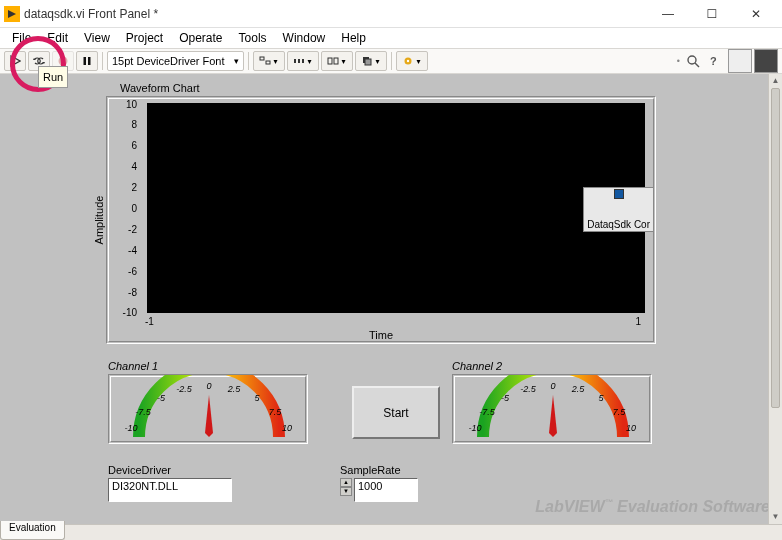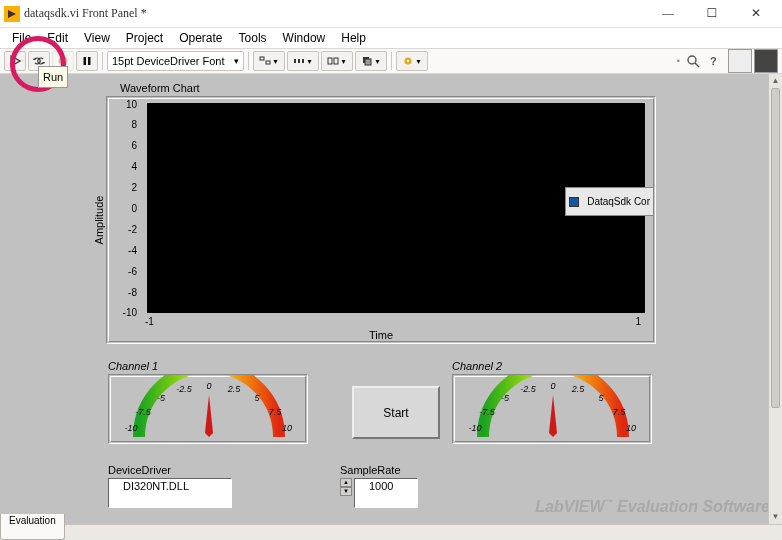--- a/index.html
+++ b/index.html
@@ -8,21 +8,21 @@
     font-family: Tahoma, Verdana, sans-serif;
     font-size: 11px;
     color: #000;
     background: #fff;
     overflow: hidden;
     position: relative;
   }
   
   .titlebar {
     height: 28px; background: #fff; display: flex; align-items: center;
-    padding: 4px 4px; border-bottom: 1px solid #e0e0e0; font-family: Liberation Serif, serif;
+    padding: 4px 4px; border-bottom: 1px solid #e0e0e0;
   }
   .titlebar .app-icon {
     width:16px; height:16px; background:#ffb000;
     display:flex; align-items:center; justify-content:center; margin-right:4px;
   }
   .titlebar .app-icon svg{width:10px;height:10px}
   .titlebar .title { flex:1; font-size:12px; color:#333; }
   .win-btns { display:flex; gap:0; }
   .win-btn {
     width:44px; height:28px; display:flex; align-items:center; justify-content:center;
@@ -106,22 +106,22 @@
   }
   .wf-ytick{position:absolute; right:516px; font-size:10px; text-align:right; width:20px}
   .wf-xtick{position:absolute; bottom:14px; font-size:10px}
   .wf-ylabel{
     position:absolute; left:-34px; top:50%; transform:translateY(-50%) rotate(-90deg);
     transform-origin:center; font-size:11px;
   }
   .wf-xlabel{position:absolute;left:50%;bottom:0;transform:translateX(-50%);font-size:11px}
   .legend-box{
     position:absolute; right:-1px; top:88px; background:#e8e8e8;
-    border:1px solid #888; padding:8px 3px; font-size:10px;
-    display:flex; align-items:center; gap:8px;
+    border:1px solid #888; padding:1px 3px; font-size:10px;
+    display:flex; align-items:center; gap:20px;flex-direction:column;
   }
   .legend-sw{width:10px;height:10px;background:#fff;border:1px solid #333}
   
   .gauge-zone{position:absolute; top:300px;font-style:italic;}
   .gauge-label{position:absolute; left:0; top:-14px; font-size:11px}
   .gauge-frame{
     width:200px; height:70px; position:relative;
     border-top:1px solid #888;border-left:1px solid #888;
     border-right:1px solid #fff;border-bottom:1px solid #fff;
     background:#c1c1c1;
@@ -136,45 +136,45 @@
   .start-btn{
     position:absolute; left:352px; top:312px; width:88px; height:53px;
     background:#d8d8d8;
     border-top:2px solid #eee;border-left:2px solid #eee;
     border-right:2px solid #777;border-bottom:2px solid #777;
     display:flex;align-items:center;justify-content:center;font-size:12px;
   }
   
   .ctl-label{position:absolute;font-size:11px}
   .ctl-input{
-    position:absolute;height:30px;background:#fff;
+    position:absolute;height:24px;background:#fff;
     border-top:1px solid #666;border-left:1px solid #666;
     border-right:1px solid #fff;border-bottom:1px solid #fff;
-    font-size:11px;padding:1px 14px;
+    font-size:11px;padding:1px 3px;
   }
   .num-spinner{
     position:absolute;width:12px;height:18px;display:flex;flex-direction:column;
   }
   .num-spinner div{flex:1;background:#d0cfcb;border:1px solid #888;font-size:6px;text-align:center;line-height:7px}
   
   .watermark{
     position:absolute; right:10px; bottom:8px; text-align:right;
     color:#a9a9a9; font-family: Arial, sans-serif;
     pointer-events:none; user-select:none;
   }
   .watermark .ni{font-size:20px;font-weight:bold;letter-spacing:0.5px;font-style:italic}
   .watermark .lv{font-size:16px;font-weight:bold;font-style:italic}
   .watermark .tm{font-size:8px;vertical-align:top}
   
   .bottom-tabs{
     position:absolute;left:0;bottom:0;right:0;height:16px;background:#ece9e4;
     border-top:1px solid #c7c4be;display:flex;align-items:flex-end;
   }
   .bottom-tab{
-    height:26px;border:1px solid #b4b0a8;border-top:none;background:#faf9f7;
+    height:19px;border:1px solid #b4b0a8;border-top:none;background:#faf9f7;
     padding:0 8px;font-size:10px;line-height:14px;border-radius:0 0 3px 3px;
   }
   .scroll-v{position:absolute;right:0;top:74px;bottom:16px;width:14px;background:#e8e6e1;border-left:1px solid #c7c4be}
   .scroll-v .thumb{position:absolute;left:2px;right:2px;top:14px;height:320px;background:#cfcdc7;border:1px solid #b4b0a8;border-radius:2px}
   .scroll-v .arr{position:absolute;left:0;right:0;height:14px;background:#e8e6e1;text-align:center;font-size:8px;line-height:14px;color:#666}
 </style>
 </head>
 <body>
 
 <div class="titlebar">

